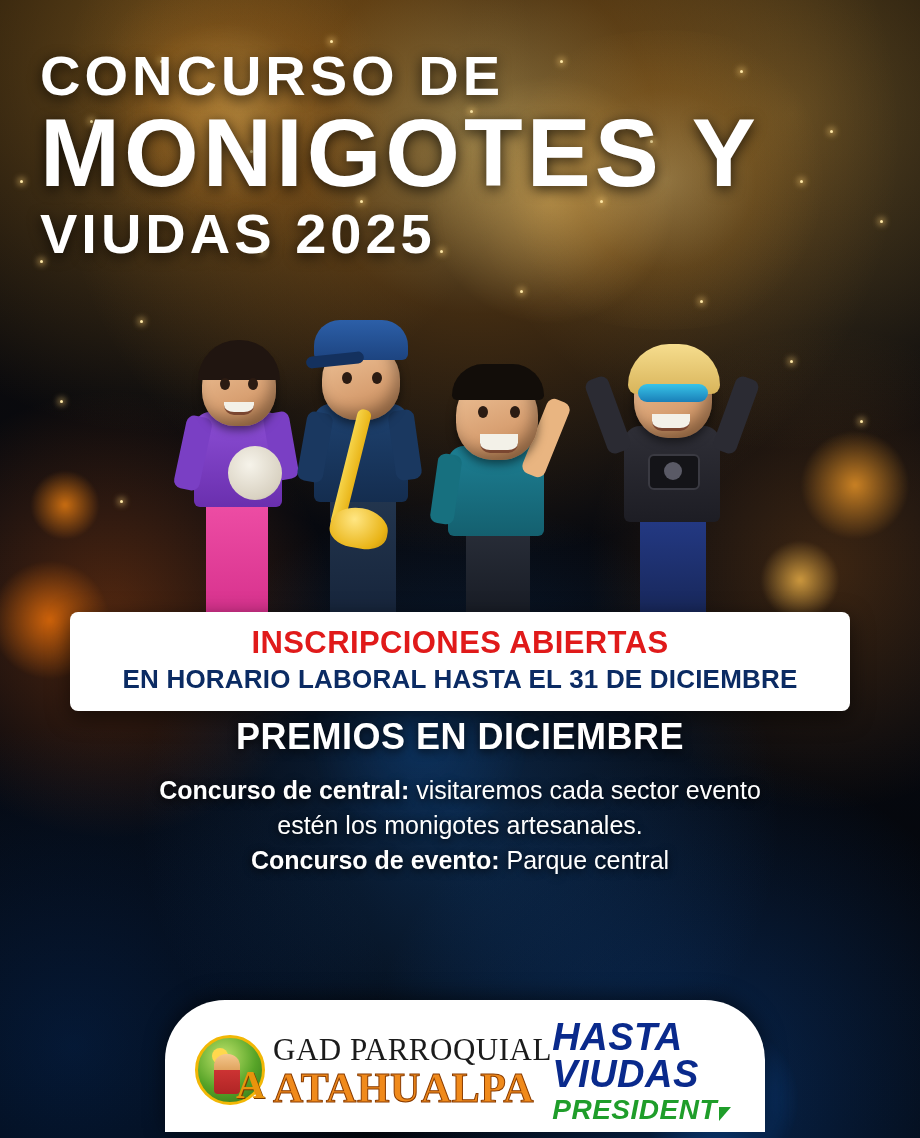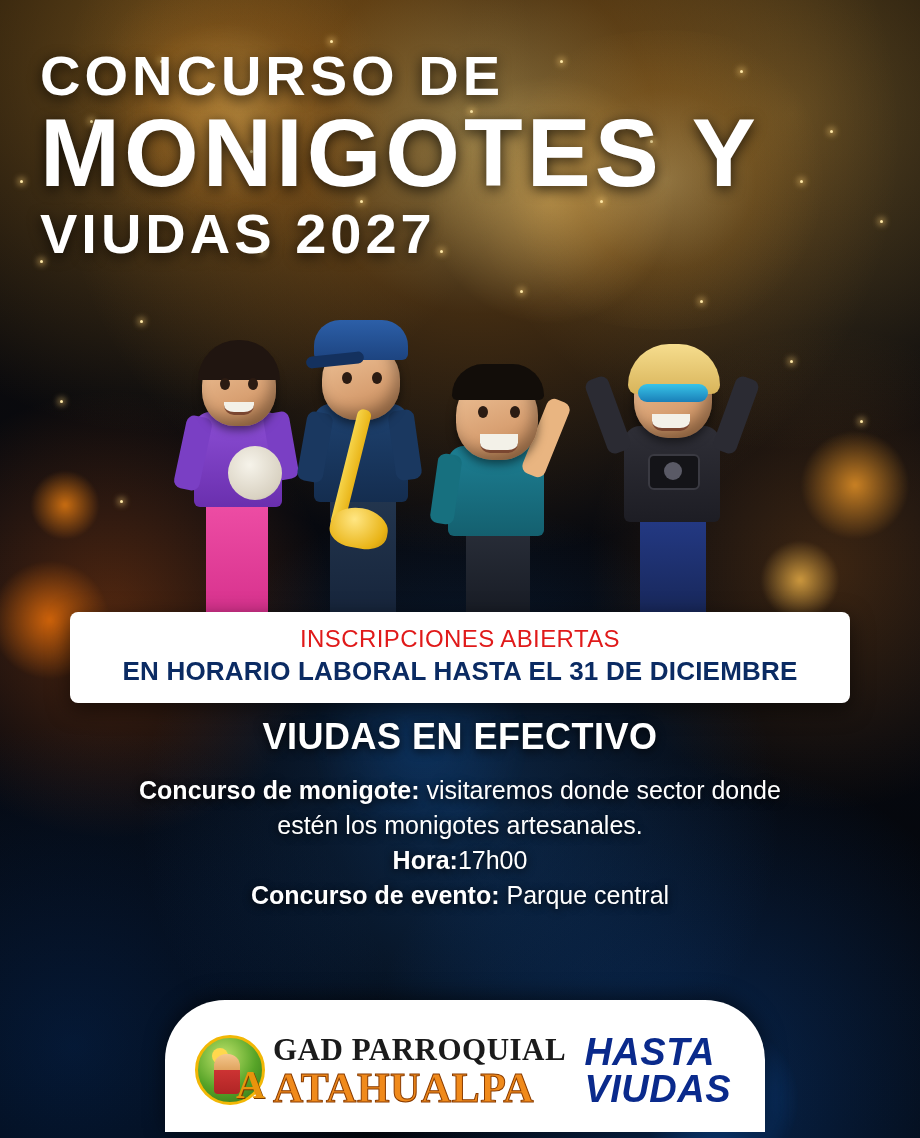--- a/index.html
+++ b/index.html
@@ -127,22 +127,22 @@
     width: 780px;
     background: #ffffff;
     border-radius: 8px;
     padding: 14px 10px 16px;
     box-sizing: border-box;
     text-align: center;
     box-shadow: 0 6px 22px rgba(0,0,0,0.55);
   }
   .banner-line1 {
     color: #e01a1a;
-    font-size: 24px;
-    font-weight: 400;
+    font-size: 31px;
+    font-weight: 700;
     letter-spacing: 0.4px;
     line-height: 1.12;
   }
   .banner-line2 {
     color: #0b2b63;
     font-size: 26px;
     font-weight: 800;
     letter-spacing: 0.2px;
     line-height: 1.15;
     margin-top: 4px;
@@ -228,21 +228,21 @@
     font-weight: 800;
     color: #e9940c;
     font-family: "Liberation Serif", serif;
     line-height: 1;
     text-shadow: 1px 1px 0 #7a3c00;
   }
   .gad-text { line-height: 1; }
   .gad-l1 {
     font-family: "Liberation Serif", serif;
     font-size: 31px;
-    font-weight: 700;
+    font-weight: 400;
     color: #1b1b1b;
     letter-spacing: 0.5px;
   }
   .gad-l2 {
     font-family: "Liberation Serif", serif;
     font-size: 42px;
     font-weight: 700;
     color: #f08a1b;
     letter-spacing: 0.5px;
     margin-top: 2px;
@@ -313,21 +313,21 @@
   <div class="spark" style="left:600px;top:200px;"></div>
   <div class="spark" style="left:520px;top:290px;"></div>
   <div class="spark" style="left:360px;top:200px;"></div>
   <div class="spark" style="left:800px;top:180px;"></div>
   <div class="spark" style="left:20px;top:180px;"></div>
   <div class="spark" style="left:440px;top:250px;"></div>
 
   <div class="title-wrap">
     <div class="t-line1">CONCURSO DE</div>
     <div class="t-line2">MONIGOTES  Y</div>
-    <div class="t-line3">VIUDAS 2027</div>
+    <div class="t-line3">VIUDAS 2025</div>
   </div>
 
   <div class="figures">
 
     <div class="fig" style="left:20px;width:130px;height:300px;">
       <div class="legs" style="left:26px;top:175px;width:62px;height:125px;background:linear-gradient(180deg,#ef4fa6 0%,#d6308c 100%);"></div>
       <div class="body" style="left:14px;top:92px;width:88px;height:95px;background:linear-gradient(180deg,#8d4fd6 0%,#6a2fae 100%);"></div>
       <div class="arm" style="left:0px;top:96px;width:26px;height:74px;background:#7a3fc4;transform:rotate(12deg);"></div>
       <div class="arm" style="left:88px;top:92px;width:26px;height:68px;background:#7a3fc4;transform:rotate(-10deg);"></div>
       <div class="body" style="left:48px;top:126px;width:54px;height:54px;border-radius:50%;background:radial-gradient(circle at 40% 35%,#f6f3ea 0%,#d9d2c2 70%,#b7ae9c 100%);"></div>
@@ -385,31 +385,28 @@
       <div class="mouth" style="left:62px;top:84px;width:38px;height:14px;"></div>
     </div>
 
   </div>
 
   <div class="banner">
     <div class="banner-line1">INSCRIPCIONES ABIERTAS</div>
     <div class="banner-line2">EN HORARIO LABORAL HASTA EL 31 DE DICIEMBRE</div>
   </div>
 
-  <div class="prizes">VIUDAS EN EFECTIVO</div>
+  <div class="prizes">PREMIOS EN DICIEMBRE</div>
 
   <div class="details">
     <div class="row">
-      <b>Concurso de monigote:</b><span> visitaremos donde sector donde</span>
+      <b>Concurso de central:</b><span> visitaremos cada sector evento</span>
     </div>
     <div class="row">
       <span>estén los monigotes artesanales.</span>
-    </div>
-    <div class="row">
-      <b>Hora:</b><span>17h00</span>
     </div>
     <div class="row">
       <b>Concurso de evento:</b><span> Parque central</span>
     </div>
   </div>
 
   <div class="footer">
 
     <div class="gad">
       <div class="gad-emblem">
@@ -421,17 +418,20 @@
       </div>
       <div class="gad-text">
         <div class="gad-l1">GAD PARROQUIAL</div>
         <div class="gad-l2">ATAHUALPA</div>
       </div>
     </div>
 
     <div class="pedro">
       <div class="pedro-l1">HASTA</div>
       <div class="pedro-l2">VIUDAS</div>
+      <div class="pedro-l3">
+        <span>PRESIDENT</span><span class="pedro-tick"></span>
+      </div>
     </div>
 
   </div>
 
 </div>
 
 </body></html>

